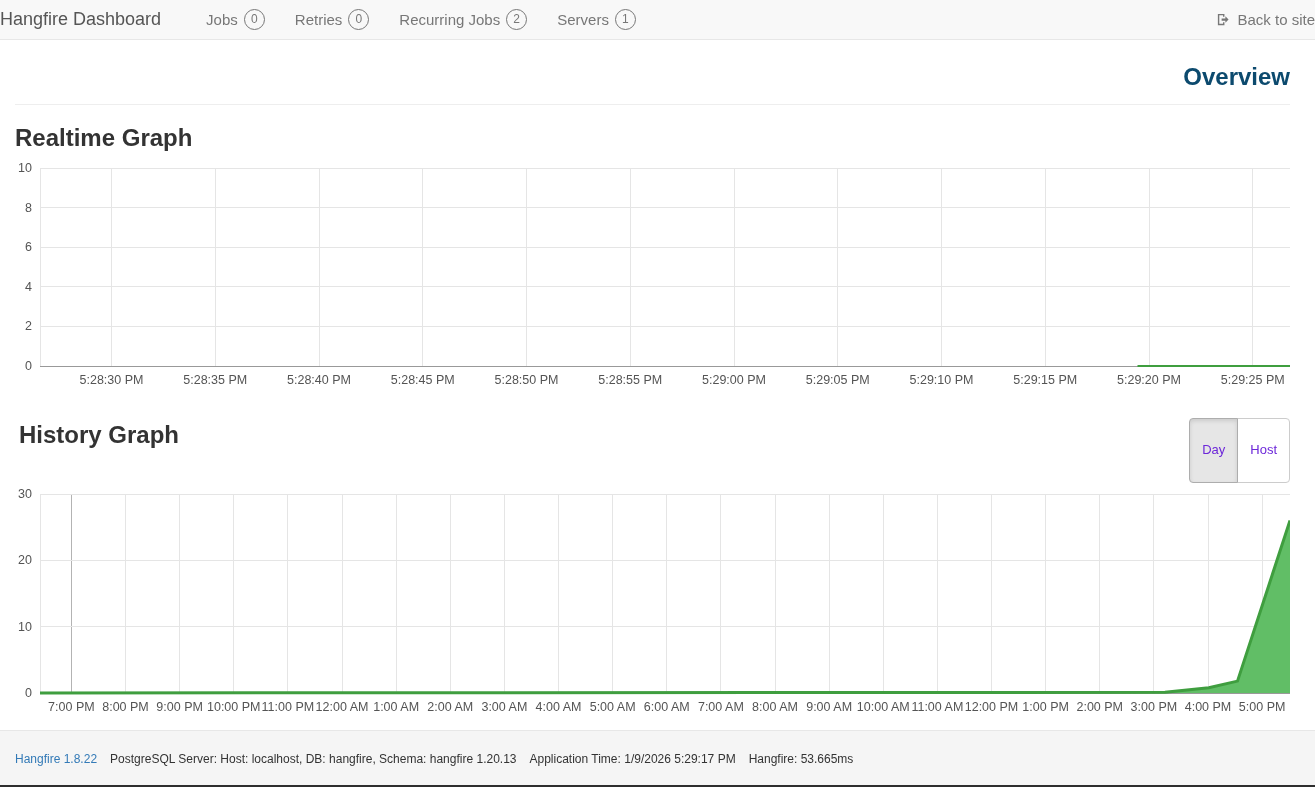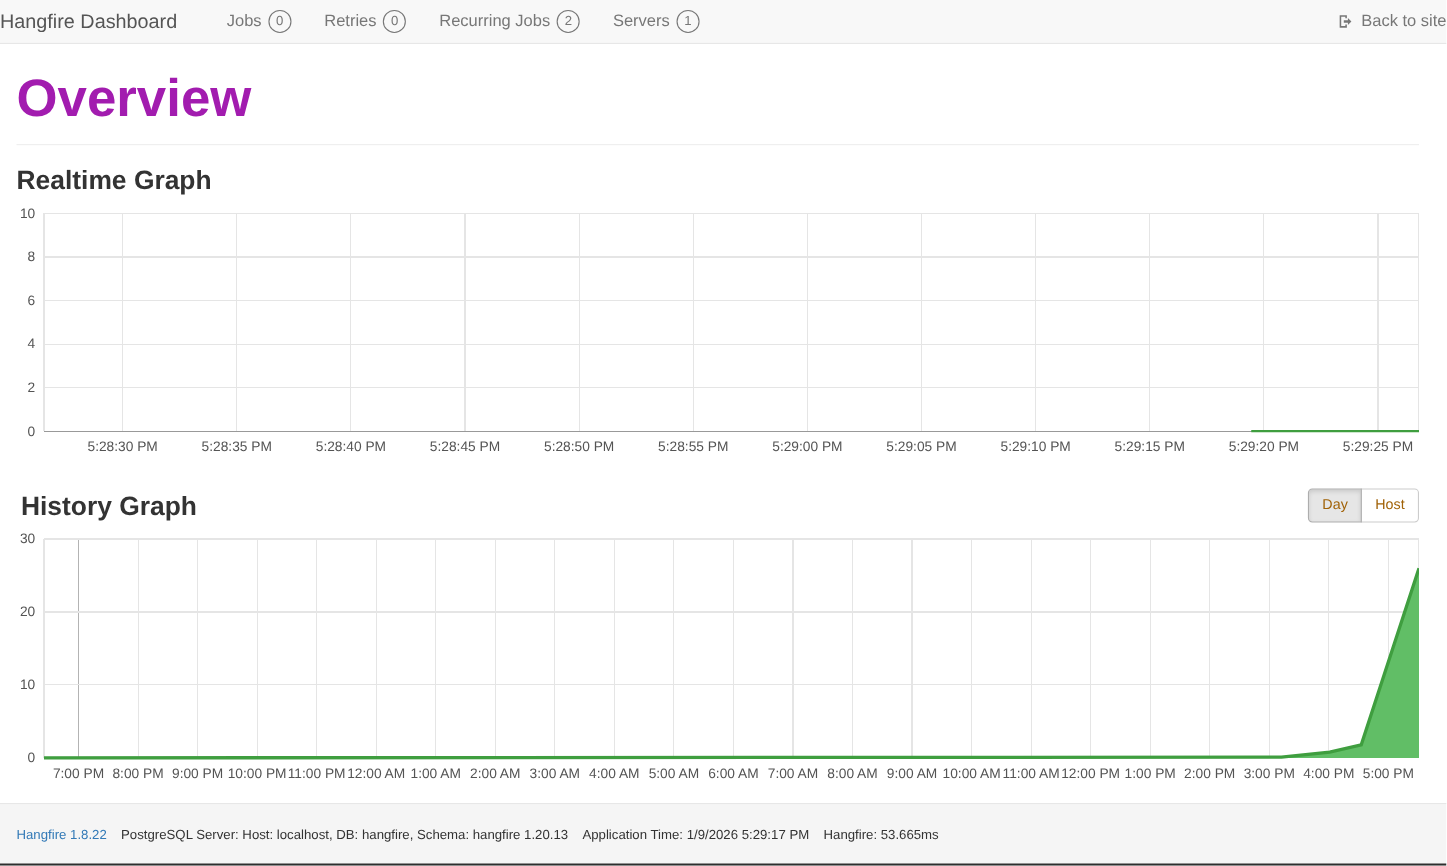--- a/index.html
+++ b/index.html
@@ -25,31 +25,31 @@
     border-radius:50%; text-align:center; line-height:19px; font-size:12px;
     color:#777; padding:0 3px;
   }
   .nav-right { margin-left:auto; }
   .back-link { display:flex; align-items:center; gap:6px; color:#777; font-size:15px; cursor:pointer; text-decoration:none; }
   .back-link svg { display:block; }
 
   
   .container { padding:0 25px 0 15px; }
   h1.page-title {
-    margin-top:24px; font-size:48px; font-weight:600; color:#a21caf;
-    padding-bottom:14px; border-bottom:1px solid #eee; line-height:1.1;
+    margin-top:24px; font-size:24px; font-weight:600; color:#0c4a6e;
+    padding-bottom:14px; border-bottom:1px solid #eee; line-height:1.1;text-align:right;
   }
   h3.section-title { margin-top:20px; margin-bottom:10px; font-size:24px; font-weight:700; color:#333; line-height:1.1; }
 
   .history-header { display:flex; align-items:flex-start; margin-top:24px; margin-bottom:5px; }
   .history-header h3 { margin:4px; }
   .btn-group { margin-left:auto; display:flex; }
   .btn {
     font-family:"Liberation Sans", sans-serif;
-    padding:5px 12px; font-size:13px; line-height:1.45; color:#a16207;
+    padding:22px 12px; font-size:13px; line-height:1.45; color:#6d28d9;
     background:#fff; border:1px solid #ccc; cursor:pointer;
   }
   .btn:first-child { border-radius:4px 0 0 4px; }
   .btn:last-child { border-radius:0 4px 4px 0; margin-left:-1px; }
   .btn.active { background:#e6e6e6; border-color:#adadad; box-shadow:inset 0 2px 4px rgba(0,0,0,.12); position:relative; z-index:1; }
 
   .chart { width:1275px; }
   .chart svg { display:block; }
 
   

